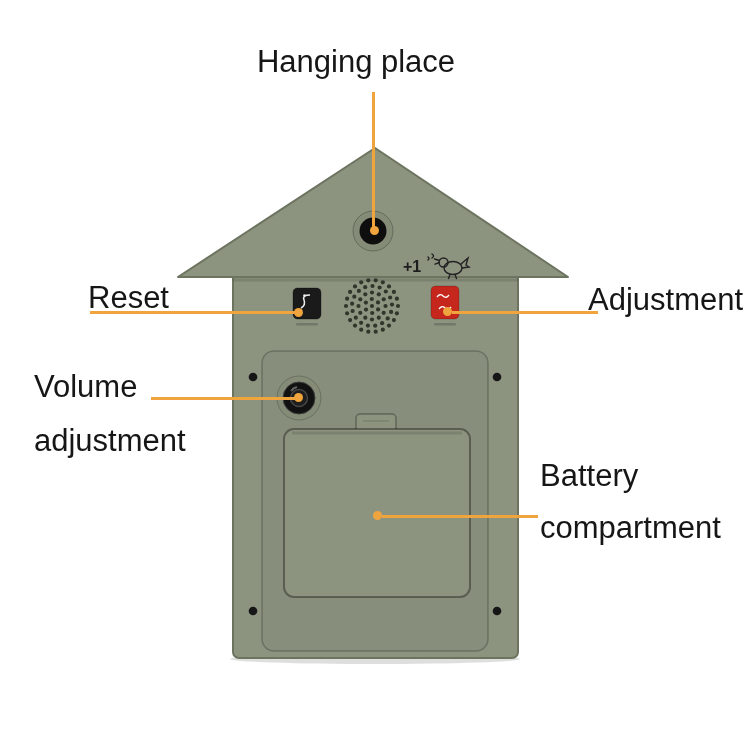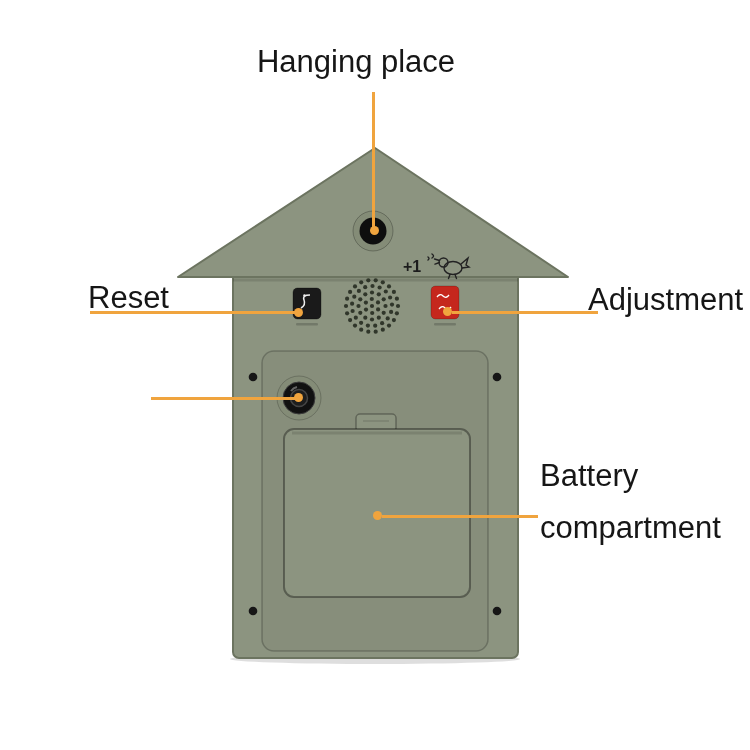--- a/index.html
+++ b/index.html
@@ -163,16 +163,17 @@
 
   <div class="lead h" style="left:382px;top:515px;width:156px;"></div>
   <div class="dot" style="left:373px;top:511px;"></div>
 
   <div class="label center" style="left:250px;top:46px;width:212px;">Hanging place</div>
 
   <div class="label" style="left:88px;top:282px;">Reset</div>
 
   <div class="label" style="left:588px;top:256px;margin-top:28px;">Adjustment</div>
 
+  <div class="label wrap" style="left:34px;top:360px;width:180px;line-height:54px;">Volume adjustment</div>
 
   <div class="label wrap" style="left:540px;top:450px;width:215px;line-height:52px;">Battery compartment</div>
 
 </div>
 
 </body></html>

